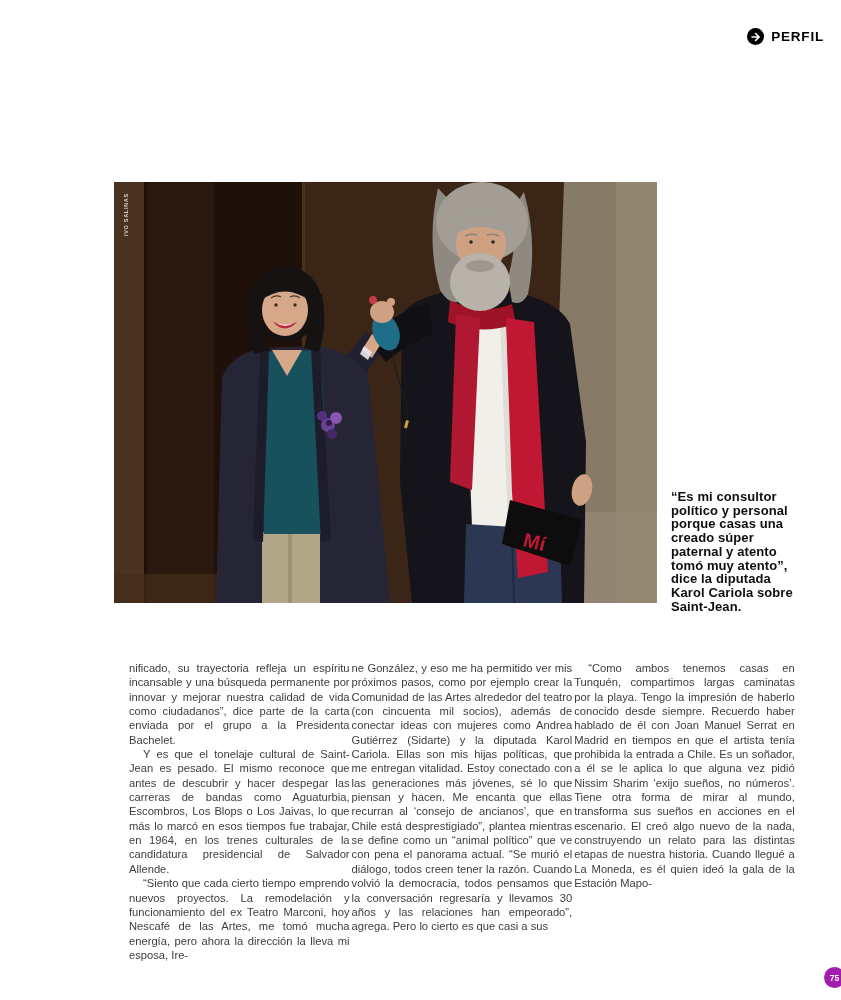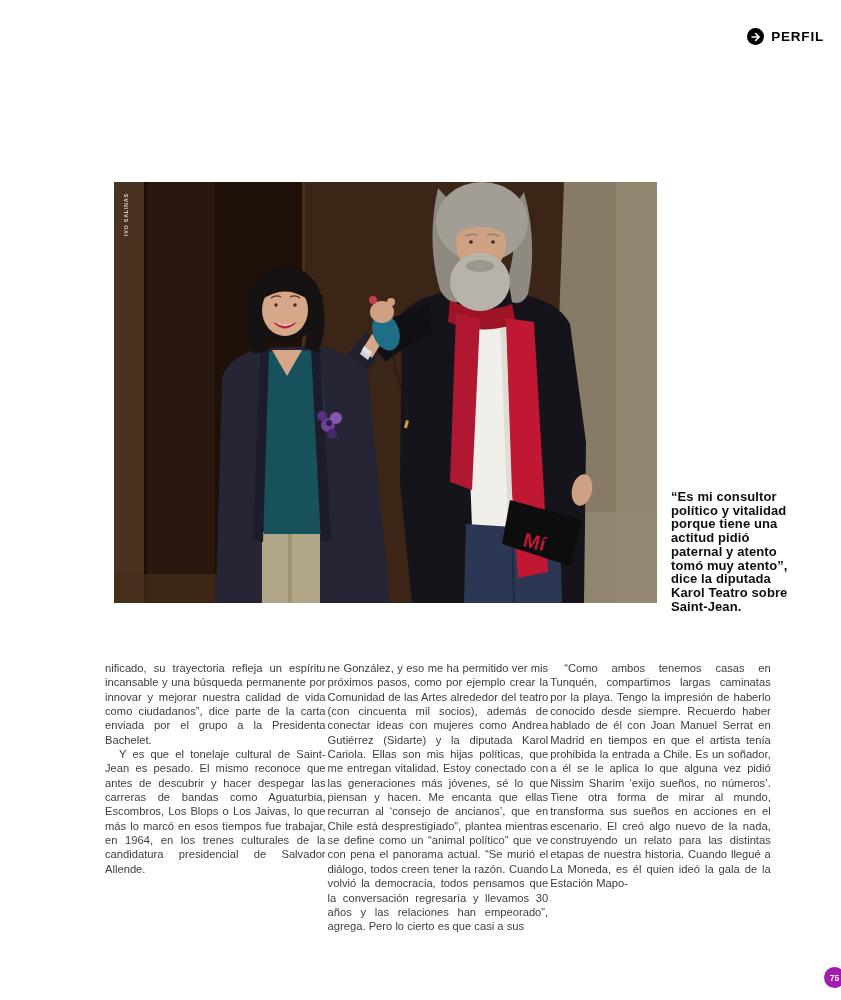--- a/index.html
+++ b/index.html
@@ -16,21 +16,21 @@
   .photo{position:absolute;left:97px;top:182px;width:543px;height:421px;}
   .photo svg{display:block;}
   .credit{position:absolute;left:9px;top:54px;transform:rotate(-90deg);transform-origin:0 0;
         font-size:5.5px;letter-spacing:.7px;color:#d9d4cb;white-space:nowrap;font-weight:bold;}
 
   
   .pullquote{position:absolute;left:654px;top:490px;width:148px;font-weight:bold;
         font-size:13px;line-height:13.7px;color:#0e0e0e;letter-spacing:.1px;}
 
   
-  .columns{position:absolute;left:88px;top:661px;width:684px;display:flex;gap:2px;}
+  .columns{position:absolute;left:112px;top:661px;width:684px;display:flex;gap:2px;}
   .col{width:220.6px;}
   .body-p{margin:0;font-size:11.2px;line-height:14.35px;color:#3d3d3d;text-align:justify;}
   .body-p.indent{text-indent:14px;}
 
   
   .pagenum{position:absolute;left:807px;top:967px;width:21px;height:21px;border-radius:50%;
         background:#a21caf;color:#fff;display:flex;align-items:center;justify-content:center;
         font-size:8.5px;font-weight:bold;}
 </style>
 </head>
@@ -130,34 +130,35 @@
         <circle cx="277" cy="120" r="4" fill="#cfa183"></circle>
         <path d="M278,168 q4,26 12,46 q5,14 3,26" stroke="#1c1c1c" stroke-width="1.3" fill="none"></path>
         <rect x="291" y="238" width="3" height="8" fill="#caa23a" transform="rotate(15 292 242)"></rect>
       </g>
     </svg>
     <div class="credit">IVO SALINAS</div>
   </div>
 
   <div class="pullquote">
       <div>“Es mi consultor</div>
-      <div>político y vitalidad</div>
-      <div>porque tiene una</div>
-      <div>actitud pidió</div>
+      <div>político y personal</div>
+      <div>porque casas una</div>
+      <div>creado súper</div>
       <div>paternal y atento</div>
       <div>tomó muy atento”,</div>
       <div>dice la diputada</div>
-      <div>Karol Teatro sobre</div>
+      <div>Karol Cariola sobre</div>
       <div>Saint-Jean.</div>
     </div>
 
   <div class="columns">
     <div class="col">
         <p class="body-p">nificado, su trayectoria refleja un espíritu incansable y una búsqueda permanente por innovar y mejorar nuestra calidad de vida como ciudadanos”, dice parte de la carta enviada por el grupo a la Presidenta Bachelet.</p>
         <p class="body-p indent">Y es que el tonelaje cultural de Saint-Jean es pesado. El mismo reconoce que antes de descubrir y hacer despegar las carreras de bandas como Aguaturbia, Escombros, Los Blops o Los Jaivas, lo que más lo marcó en esos tiempos fue trabajar, en 1964, en los trenes culturales de la candidatura presidencial de Salvador Allende.</p>
+        <p class="body-p indent">“Siento que cada cierto tiempo emprendo nuevos proyectos. La remodelación y funcionamiento del ex Teatro Marconi, hoy Nescafé de las Artes, me tomó mucha energía, pero ahora la dirección la lleva mi esposa, Ire-</p>
       </div>
     <div class="col">
         <p class="body-p">ne González, y eso me ha permitido ver mis próximos pasos, como por ejemplo crear la Comunidad de las Artes alrededor del teatro (con cincuenta mil socios), además de conectar ideas con mujeres como Andrea Gutiérrez (Sidarte) y la diputada Karol Cariola. Ellas son mis hijas políticas, que me entregan vitalidad. Estoy conectado con las generaciones más jóvenes, sé lo que piensan y hacen. Me encanta que ellas recurran al ‘consejo de ancianos’, que en Chile está desprestigiado”, plantea mientras se define como un “animal político” que ve con pena el panorama actual. “Se murió el diálogo, todos creen tener la razón. Cuando volvió la democracia, todos pensamos que la conversación regresaría y llevamos 30 años y las relaciones han empeorado”, agrega. Pero lo cierto es que casi a sus</p>
       </div>
     <div class="col">
         <p class="body-p indent">“Como ambos tenemos casas en Tunquén, compartimos largas caminatas por la playa. Tengo la impresión de haberlo conocido desde siempre. Recuerdo haber hablado de él con Joan Manuel Serrat en Madrid en tiempos en que el artista tenía prohibida la entrada a Chile. Es un soñador, a él se le aplica lo que alguna vez pidió Nissim Sharim ‘exijo sueños, no números’. Tiene otra forma de mirar al mundo, transforma sus sueños en acciones en el escenario. El creó algo nuevo de la nada, construyendo un relato para las distintas etapas de nuestra historia. Cuando llegué a La Moneda, es él quien ideó la gala de la Estación Mapo-</p>
       </div>
   </div>
 
   <div class="pagenum">75</div>

